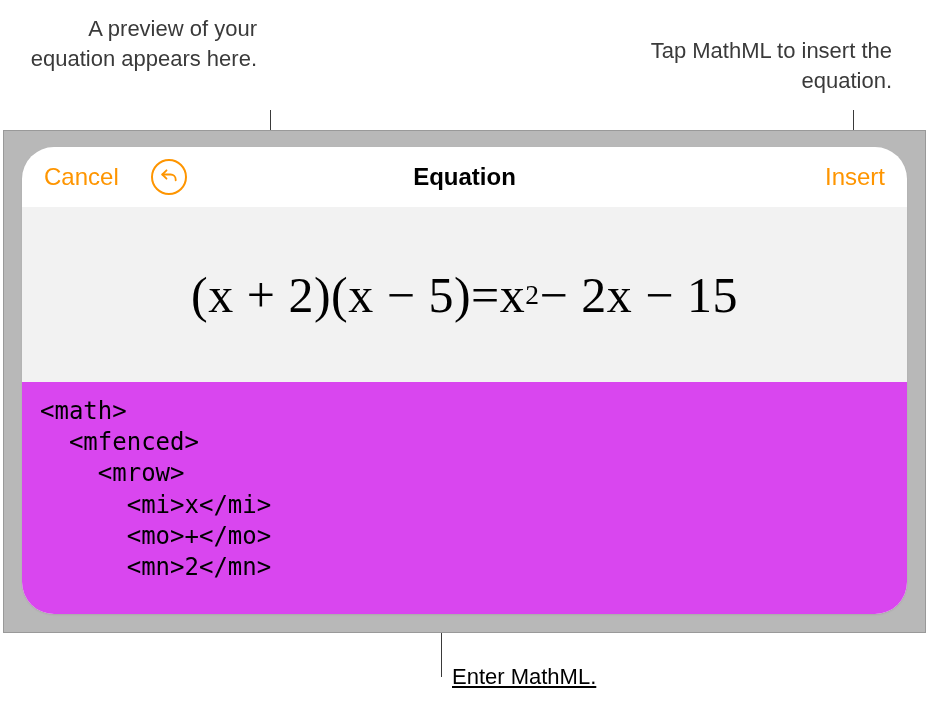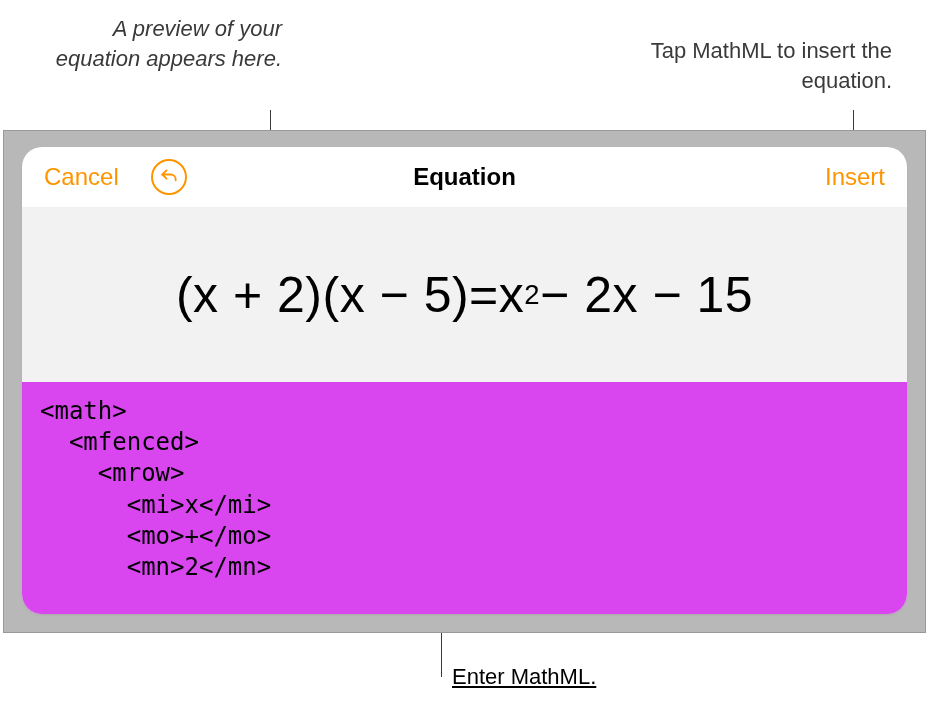--- a/index.html
+++ b/index.html
@@ -15,23 +15,22 @@
   
   .callout {
     position: absolute;
     font-size: 22px;
     line-height: 1.35;
     color: #3a3a3a;
     text-align: right;
   }
   .callout-left {
     top: 14px;
-    left: 52px;
+    left: 27px;
     width: 230px;
-    font-style: italic;
   }
   .callout-right {
     top: 36px;
     right: 40px;
     width: 260px;
     text-align: right;
   }
   .callout-bottom {
     position: absolute;
     left: 452px;
@@ -69,21 +68,21 @@
     background: #b8b8b8;
     border: 1px solid #999;
     padding: 16px 18px 18px 18px;
   }
 
   
   .dialog {
     width: 100%;
     height: 100%;
     background: #ffffff;
-    border-radius: 20px;
+    border-radius: 32px;
     display: flex;
     flex-direction: column;
     overflow: hidden;
     box-shadow: 0 1px 2px rgba(0,0,0,0.08);
   }
 
   
   .header {
     height: 60px;
     flex: 0 0 60px;
@@ -125,21 +124,21 @@
   .spacer { flex: 1; }
 
   
   .preview {
     background: #f2f2f2;
     flex: 0 0 175px;
     display: flex;
     align-items: center;
     justify-content: center;
     font-size: 50px;
-    font-family: Liberation Sans, sans-serif;
+    font-family: Liberation Serif, serif;
     font-weight: 500;
     color: #000;
     letter-spacing: 0.5px;
     white-space: nowrap;
   }
   .preview .part { display: inline-block; }
   .preview sup { font-size: 0.55em; vertical-align: super; line-height: 0; }
 
   
   .code-area {

